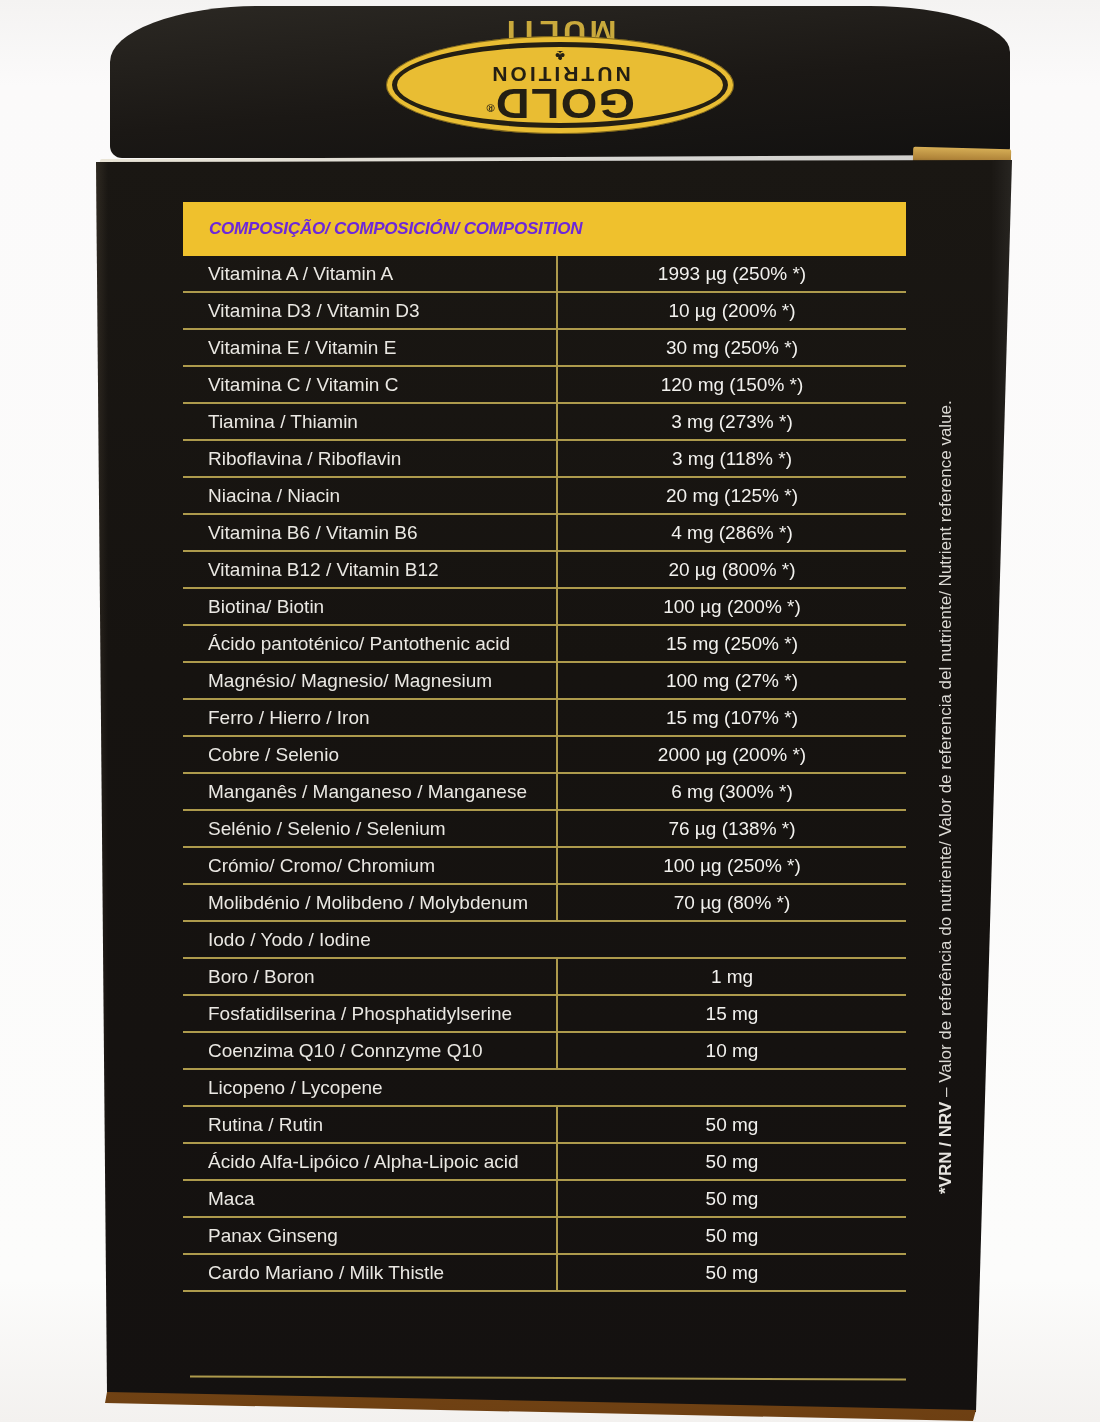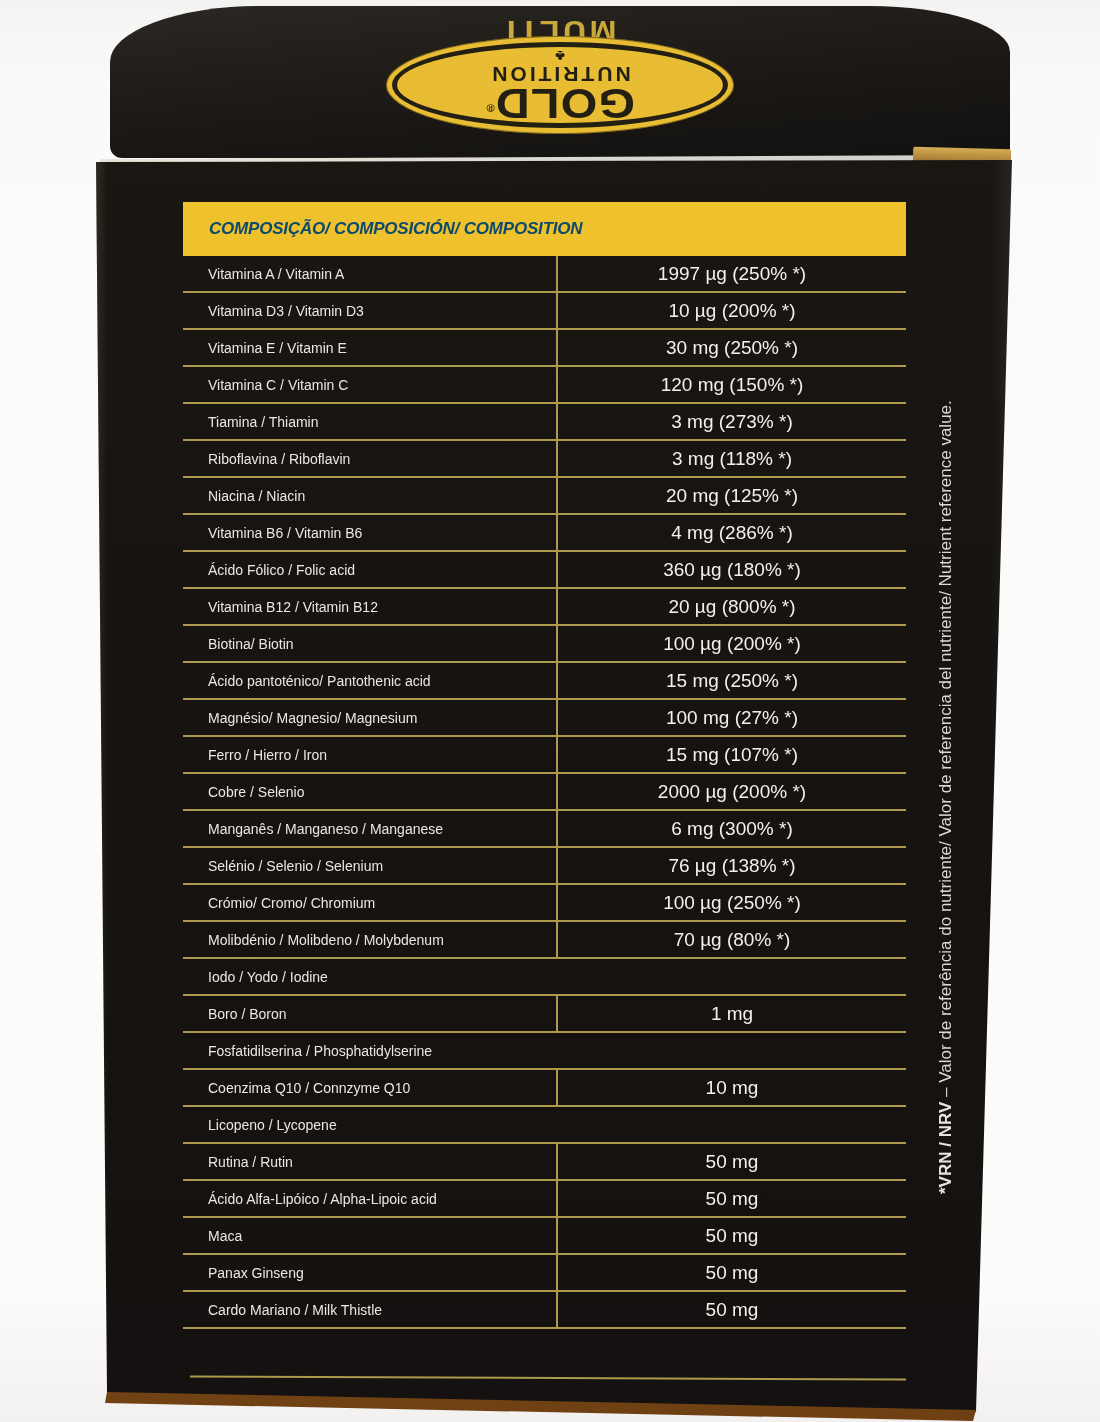--- a/index.html
+++ b/index.html
@@ -75,37 +75,37 @@
     clip-path:polygon(107px 1392px,976px 1410px,973px 1421px,105px 1403px);
   }
   
   .band{
     position:absolute;left:183px;top:202px;width:723px;height:54px;
     background:var(--accent-yellow);
     display:flex;align-items:center;
   }
   .band-left{
     position:absolute;left:26px;top:0;height:100%;display:flex;align-items:center;
-    font-size:17px;font-weight:bold;font-style:italic;color:#0c4a6e;
+    font-size:17px;font-weight:bold;font-style:italic;color:#6d28d9;
     letter-spacing:-0.2px;white-space:nowrap;
   }
   .band-right{
     position:absolute;left:394px;right:0;top:0;height:100%;
     display:flex;align-items:center;justify-content:center;
     font-size:17px;font-weight:bold;font-style:italic;color:#16130e;
     letter-spacing:-0.2px;white-space:nowrap;
   }
   .rows{position:absolute;left:183px;top:256px;width:723px;}
   .row{
     display:flex;height:37px;border-bottom:2px solid var(--line-gold);
     align-items:stretch;
   }
   .cell-label{
     flex:0 0 373px;display:flex;align-items:center;padding-left:25px;
-    font-size:14px;color:var(--label-white);white-space:nowrap;
+    font-size:19px;color:var(--label-white);white-space:nowrap;
   }
   .cell-value{
     flex:1;display:flex;align-items:center;justify-content:center;
     border-left:2px solid var(--line-gold);
     font-size:19px;color:#f2f1ee;white-space:nowrap;
   }
   .bottom-line{
     position:absolute;left:190px;top:1377px;width:716px;height:2px;
     background:var(--line-gold);transform:rotate(0.25deg);
   }
@@ -138,21 +138,21 @@
   <div class="panel"></div>
   <div class="bottom-edge"></div>
 
   <div class="band">
     <div class="band-left">COMPOSIÇÃO/ COMPOSICIÓN/ COMPOSITION</div>
   </div>
 
   <div class="rows">
       <div class="row">
     <div class="cell-label">Vitamina A / Vitamin A</div>
-    <div class="cell-value">1997 µg (250% *)</div>
+    <div class="cell-value">1993 µg (250% *)</div>
   </div>
       <div class="row">
     <div class="cell-label">Vitamina D3 / Vitamin D3</div>
     <div class="cell-value">10 µg (200% *)</div>
   </div>
       <div class="row">
     <div class="cell-label">Vitamina E / Vitamin E</div>
     <div class="cell-value">30 mg (250% *)</div>
   </div>
       <div class="row">
@@ -169,24 +169,20 @@
   </div>
       <div class="row">
     <div class="cell-label">Niacina / Niacin</div>
     <div class="cell-value">20 mg (125% *)</div>
   </div>
       <div class="row">
     <div class="cell-label">Vitamina B6 / Vitamin B6</div>
     <div class="cell-value">4 mg (286% *)</div>
   </div>
       <div class="row">
-    <div class="cell-label">Ácido Fólico / Folic acid</div>
-    <div class="cell-value">360 µg (180% *)</div>
-  </div>
-      <div class="row">
     <div class="cell-label">Vitamina B12 / Vitamin B12</div>
     <div class="cell-value">20 µg (800% *)</div>
   </div>
       <div class="row">
     <div class="cell-label">Biotina/ Biotin</div>
     <div class="cell-value">100 µg (200% *)</div>
   </div>
       <div class="row">
     <div class="cell-label">Ácido pantoténico/ Pantothenic acid</div>
     <div class="cell-value">15 mg (250% *)</div>
@@ -221,20 +217,21 @@
   </div>
       <div class="row">
     <div class="cell-label">Iodo / Yodo / Iodine</div>
   </div>
       <div class="row">
     <div class="cell-label">Boro / Boron</div>
     <div class="cell-value">1 mg</div>
   </div>
       <div class="row">
     <div class="cell-label">Fosfatidilserina / Phosphatidylserine</div>
+    <div class="cell-value">15 mg</div>
   </div>
       <div class="row">
     <div class="cell-label">Coenzima Q10 / Connzyme Q10</div>
     <div class="cell-value">10 mg</div>
   </div>
       <div class="row">
     <div class="cell-label">Licopeno / Lycopene</div>
   </div>
       <div class="row">
     <div class="cell-label">Rutina / Rutin</div>

